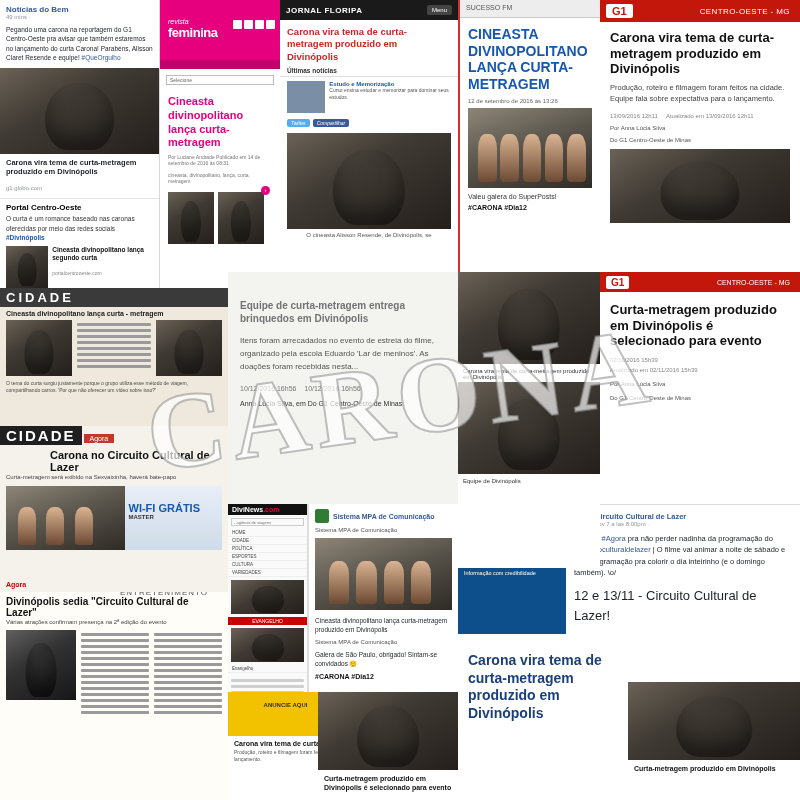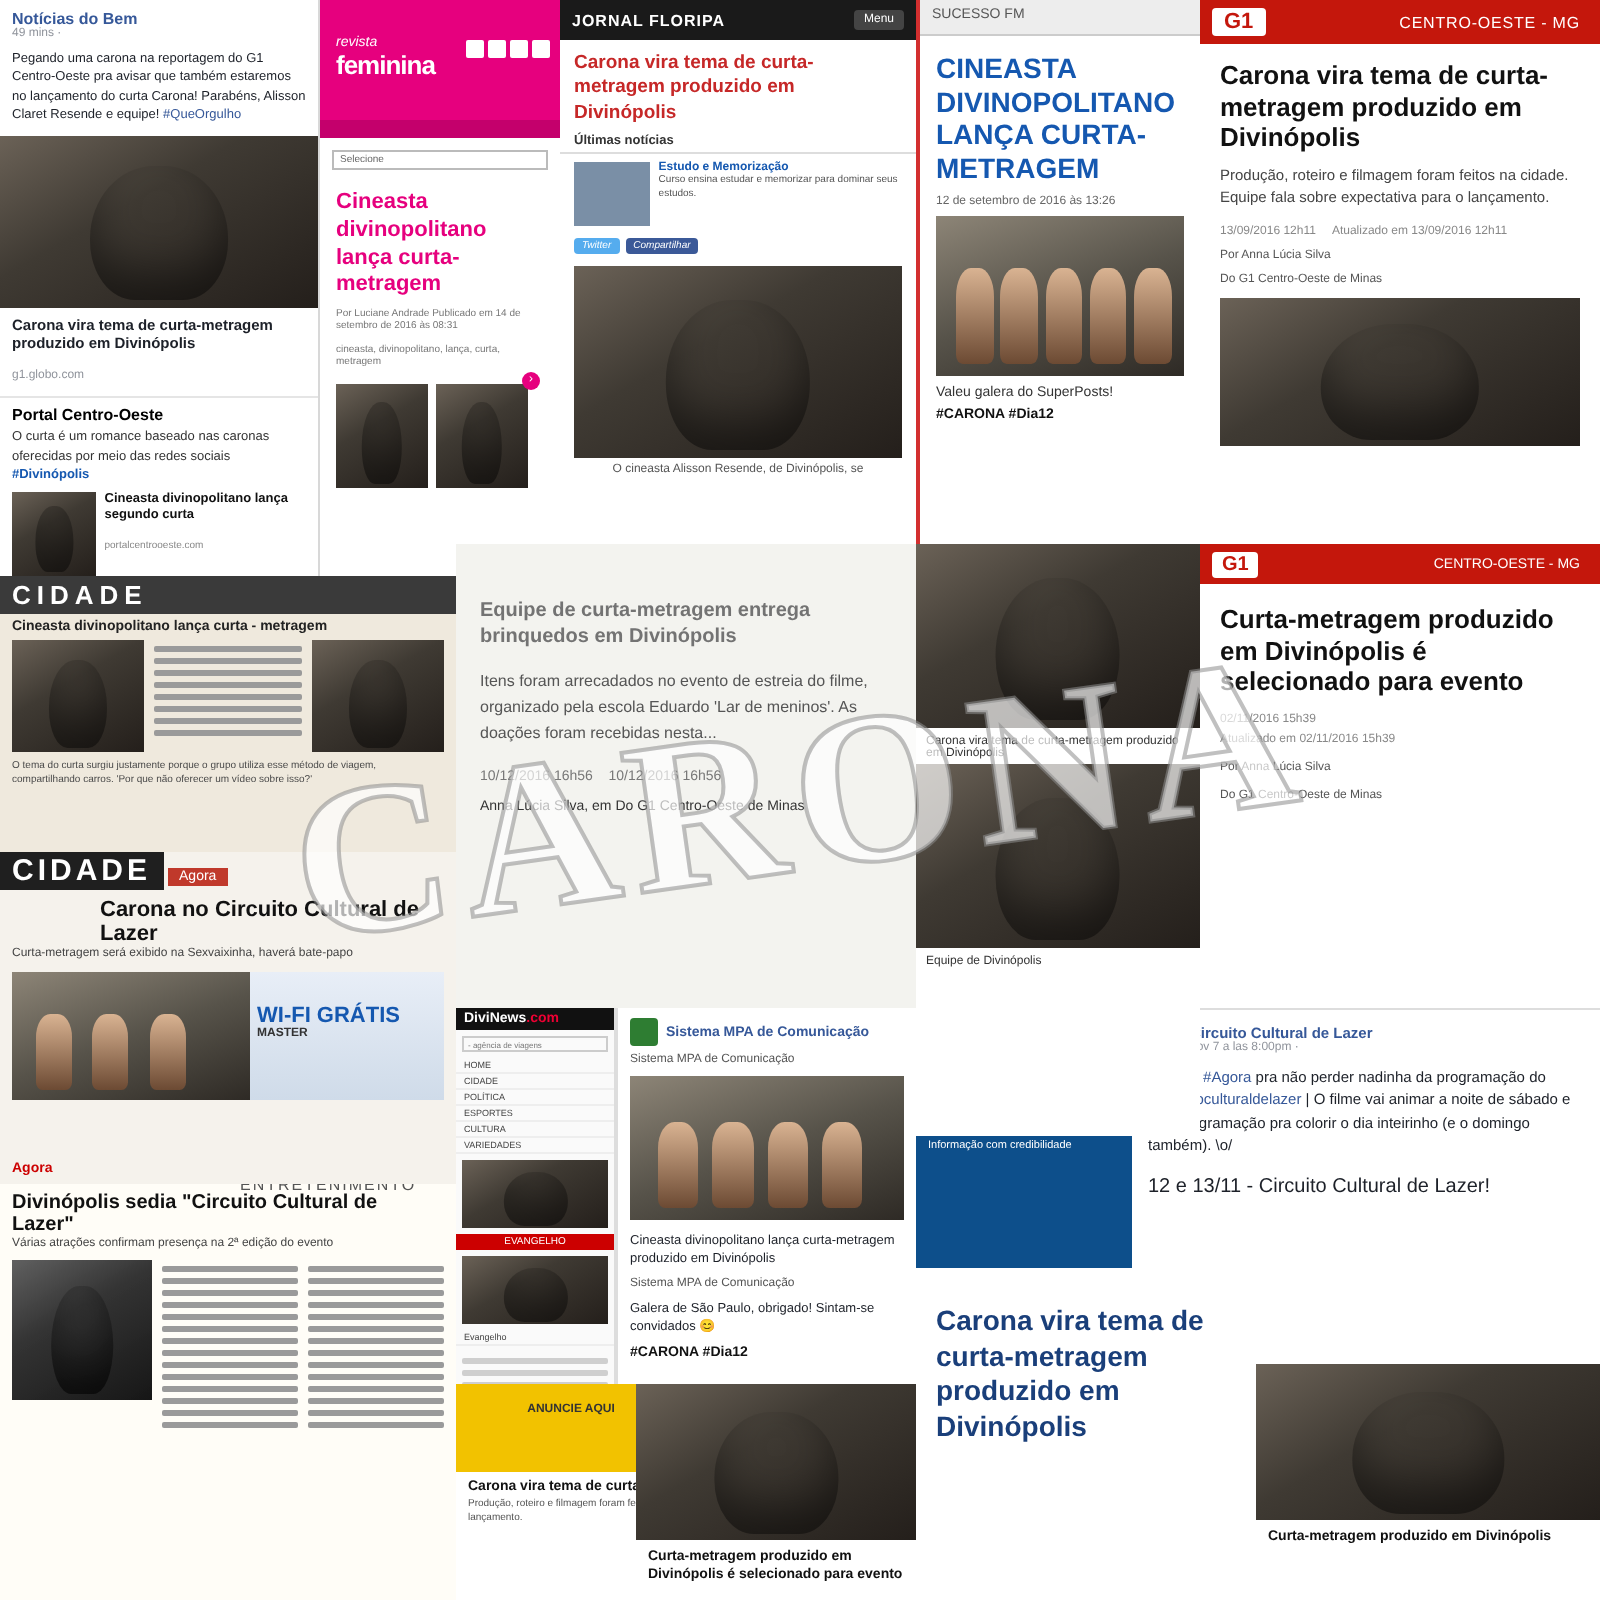--- a/index.html
+++ b/index.html
@@ -115,21 +115,21 @@
   #p7 .aut{ font-size:6px; color:#555; padding:6px 10px 2px;}
 
   
   #p8 { left:566px; top:504px; width:234px; height:178px; border-top:1px solid #ddd;}
   #p8 .hd{ display:flex; gap:5px; padding:6px 8px 2px; align-items:center;}
   #p8 .av{ width:16px;height:16px;border-radius:50%;background:#3b5998;}
   #p8 .nm{ font-size:7.5px; font-weight:bold; color:#365899;}
   #p8 .tm{ font-size:6px; color:#90949c;}
   #p8 .bd{ font-size:7.5px; color:#1d2129; line-height:1.5; padding:4px 8px;}
   #p8 .bd b{ color:#365899; font-weight:normal;}
-  #p8 .ft{ font-size:10px; color:#1d2129; padding:4px 8px; line-height:1.5;}
+  #p8 .ft{ font-size:13px; color:#1d2129; padding:4px 8px; line-height:1.5;}
 
   
   #p9 { left:0; top:288px; width:228px; height:168px; background:#efe9dd; }
   #p9 .nameplate{ background:#3a3a3a; color:#fff; font-size:13px; font-weight:bold; letter-spacing:3px; padding:2px 6px; }
   #p9 .hl{ font-size:7px; font-weight:bold; color:#222; padding:3px 6px 1px;}
   #p9 .cols{ display:flex; gap:5px; padding:2px 6px;}
   #p9 .ph{ width:66px;height:56px;}
   #p9 .txt{ flex:1;}
   #p9 .agora{ position:absolute; left:6px; bottom:4px; font-size:7px; color:#c00; font-weight:bold;}
 

